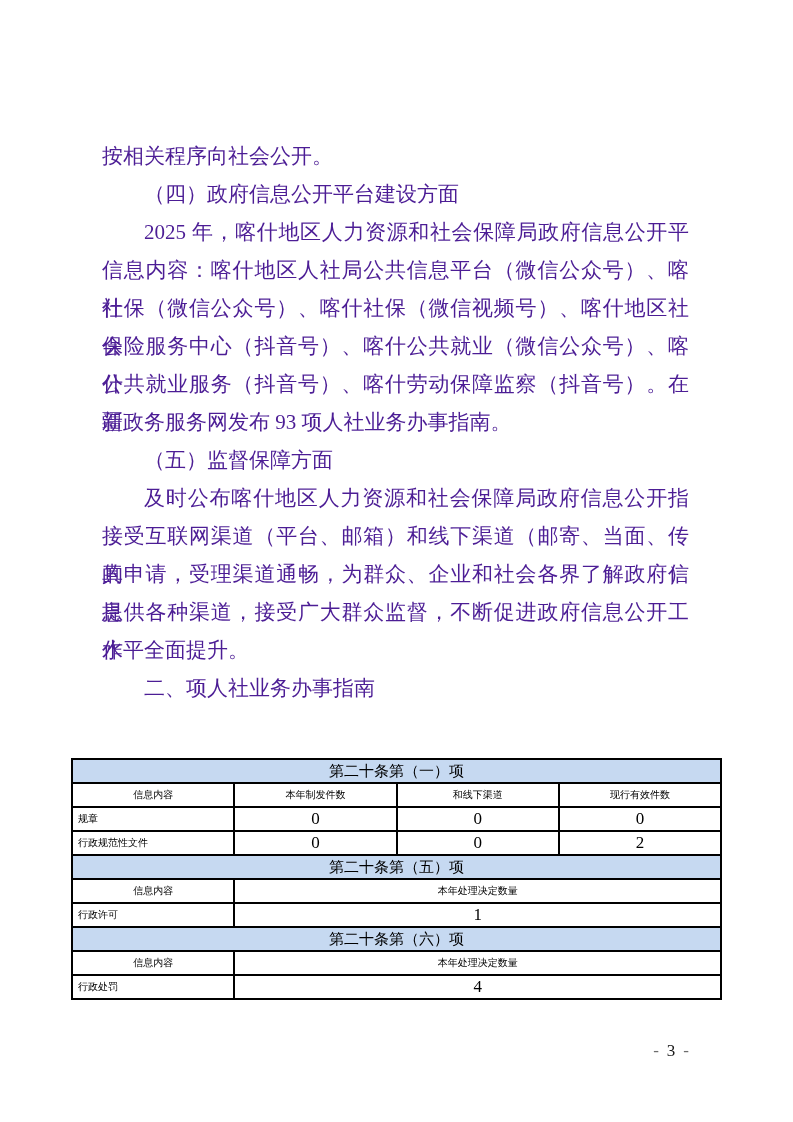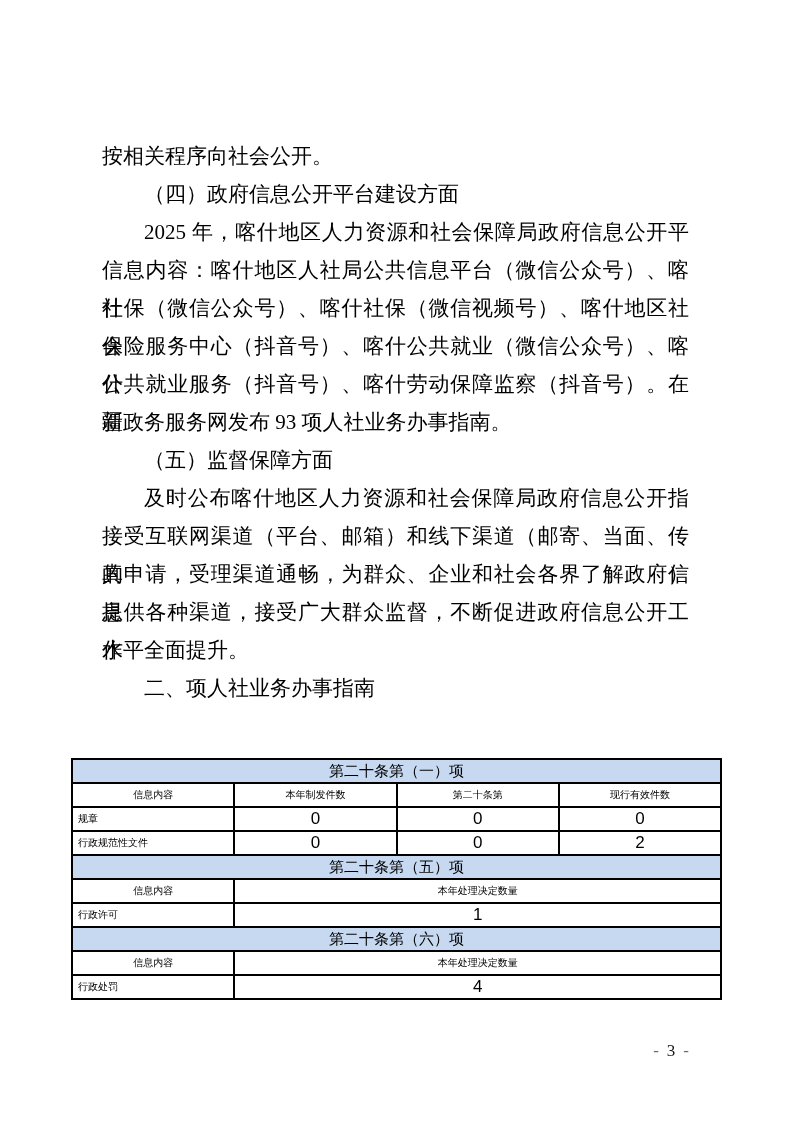--- a/index.html
+++ b/index.html
@@ -22,41 +22,41 @@
     left: 102px;
     top: 137px;
     width: 587px;
   }
   .line {
     height: 38px;
     line-height: 38px;
     font-size: 21px;
     white-space: normal;
     text-align: left;
-    color: #000000;
+    color: #4c1d95;
   }
   .line.indent { padding-left: 42px; }
   .line.fill {
     text-align: justify;
     text-align-last: justify;
     text-justify: inter-character;
   }
 
   
   .stats-wrap {
     position: absolute;
     left: 71px;
     top: 758px;
     width: 651px;
   }
   table.stats {
     width: 100%;
     border-collapse: collapse;
     table-layout: fixed;
-    font-family: Liberation Sans, sans-serif;
+    font-family: Liberation Serif, serif;
   }
   table.stats td {
     border: 2px solid #000000;
     height: 22px;
     padding: 0;
     font-size: 10px;
     text-align: center;
     vertical-align: middle;
     color: #000000;
     overflow: hidden;
@@ -118,21 +118,21 @@
           <col style="width:25%">
       </colgroup>
       <tbody>
 
         <tr>
           <td colspan="4" class="hdr">第二十条第（一）项</td>
         </tr>
         <tr>
           <td>信息内容</td>
           <td>本年制发件数</td>
-          <td>第二十条第</td>
+          <td>和线下渠道</td>
           <td>现行有效件数</td>
         </tr>
         <tr>
           <td class="lbl">规章</td>
           <td class="num">0</td>
           <td class="num">0</td>
           <td class="num">0</td>
         </tr>
         <tr>
           <td class="lbl">行政规范性文件</td>

